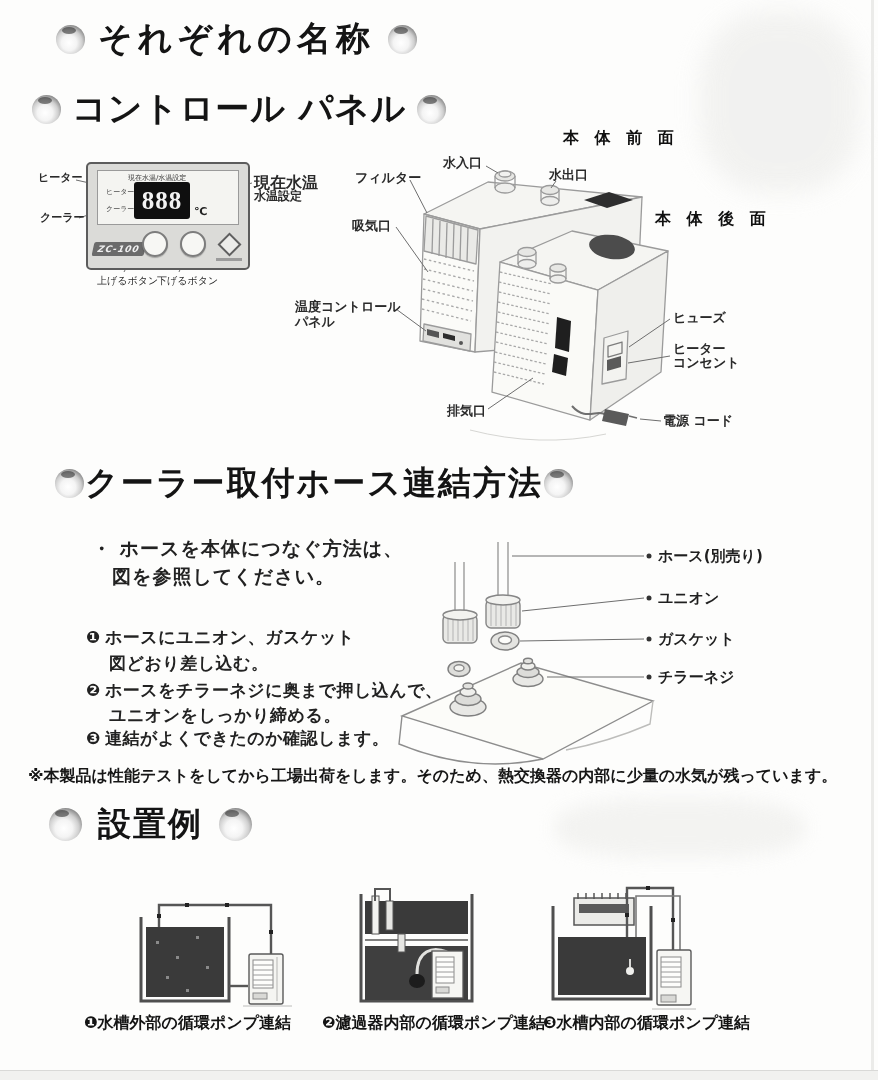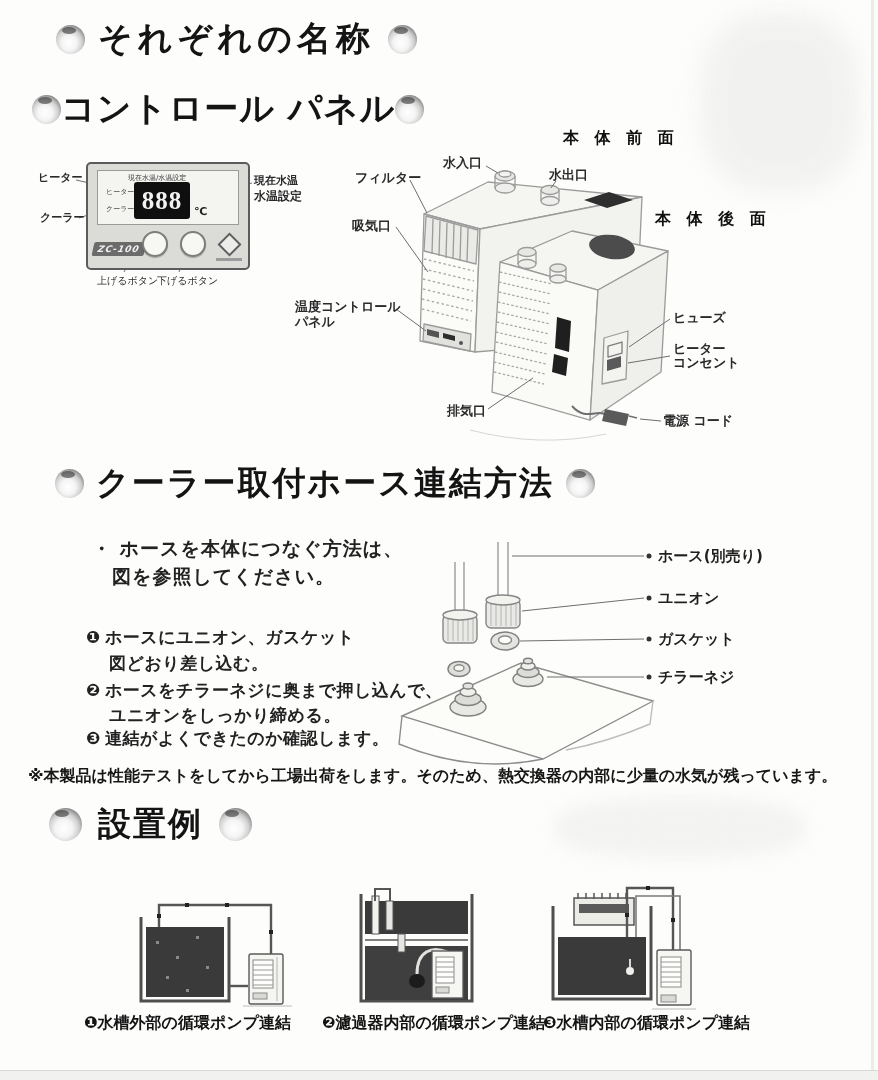--- a/index.html
+++ b/index.html
@@ -5,22 +5,22 @@
   html,body{margin:0;padding:0;background:#e9e9e7;}
   .page{position:relative;width:878px;height:1080px;background:#fdfdfc;overflow:hidden;
         font-family:"DejaVu Sans","Liberation Sans",sans-serif;color:#1e1e1e;margin:0 auto;}
   .ghost{position:absolute;border-radius:40%;pointer-events:none;}
   #ghost1{left:700px;top:12px;width:160px;height:180px;background:#f0f0ee;filter:blur(12px);opacity:.85;}
   #ghost2{left:555px;top:798px;width:250px;height:60px;background:#f2f2f0;filter:blur(9px);opacity:.9;}
   #lineart{position:absolute;left:0;top:0;pointer-events:none;}
 
   .section-h{position:absolute;display:flex;align-items:center;font-weight:bold;color:#141414;white-space:nowrap;}
   #h-names{left:56px;top:16px;gap:13px;font-size:34px;letter-spacing:5px;}
-  #h-cpanel{left:32px;top:86px;font-size:34px;letter-spacing:1px;}
-  #h-hose{left:55px;top:461px;gap:12px;font-size:33px;letter-spacing:2px;}
+  #h-cpanel{left:32px;top:86px;gap:11px;font-size:34px;letter-spacing:1px;}
+  #h-hose{left:55px;top:461px;gap:1px;font-size:33px;letter-spacing:2px;}
   #h-install{left:49px;top:802px;gap:16px;font-size:33px;letter-spacing:2px;}
   .bubble{width:29px;height:29px;border-radius:50%;flex:0 0 auto;position:relative;
     background:radial-gradient(circle at 45% 62%, #ffffff 0%, #f4f4f4 32%, #cfcfcf 55%, #6a6a6a 85%, #2b2b2b 100%);}
   .bubble::before{content:"";position:absolute;top:2px;left:6px;width:14px;height:7px;border-radius:50%;
     background:rgba(35,35,35,.55);}
   .bubble.lg{width:33px;height:33px;}
 
   .lbl{position:absolute;font-size:13px;font-weight:600;color:#2a2a2a;white-space:nowrap;}
   .lbl.small{font-size:11px;}
   .lbl.tiny{font-size:10px;font-weight:500;}
@@ -45,21 +45,21 @@
   #panel .btn.up{left:54px;top:67px;}
   #panel .btn.down{left:92px;top:67px;}
   #panel .model{position:absolute;left:5px;top:78px;background:#6b6b6b;color:#f0f0f0;font-size:9px;font-weight:bold;
     font-style:italic;padding:2px 5px;border-radius:2px;transform:skewX(-12deg);letter-spacing:1px;}
   #panel .diamond{position:absolute;left:133px;top:72px;width:13px;height:13px;border:2px solid #5f5f5f;
     transform:rotate(45deg);background:#ececea;}
   #panel .brandbar{position:absolute;left:128px;top:94px;width:26px;height:3px;background:#9b9b9b;}
 
   #lbl-cp-heater{left:38px;top:170px;}
   #lbl-cp-cooler{left:40px;top:210px;}
-  #lbl-cur1{left:254px;top:173px;font-size:11px;}
+  #lbl-cur1{left:254px;top:173px;font-size:16px;}
   #lbl-cur2{left:254px;top:188px;font-size:12px;}
   #lbl-btn-up{left:97px;top:274px;}
   #lbl-btn-down{left:157px;top:274px;}
 
   #lbl-front{left:563px;top:128px;}
   #lbl-rear{left:655px;top:209px;}
   #lbl-filter{left:355px;top:169px;}
   #lbl-waterin{left:443px;top:154px;}
   #lbl-waterout{left:549px;top:166px;}
   #lbl-airin{left:352px;top:217px;}

